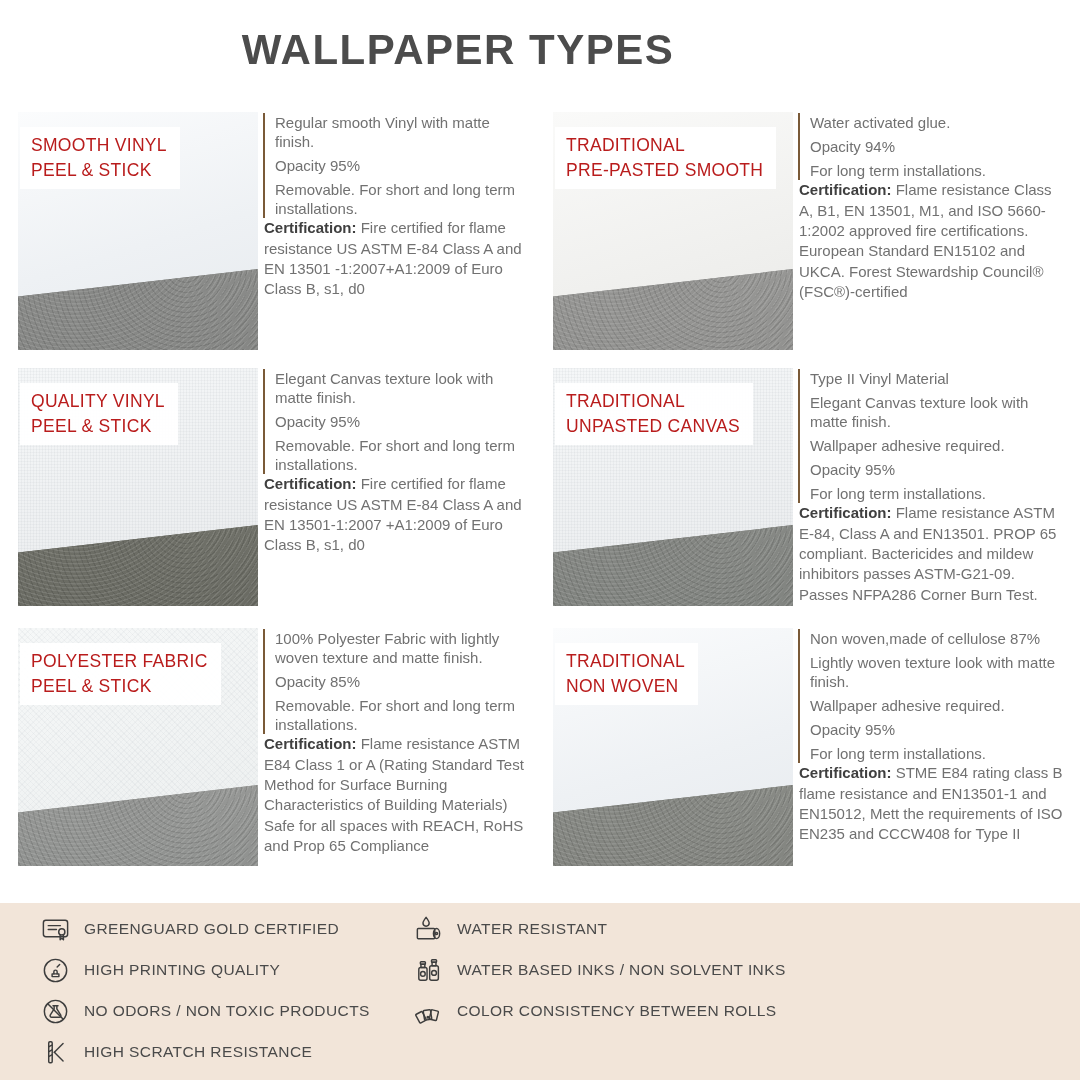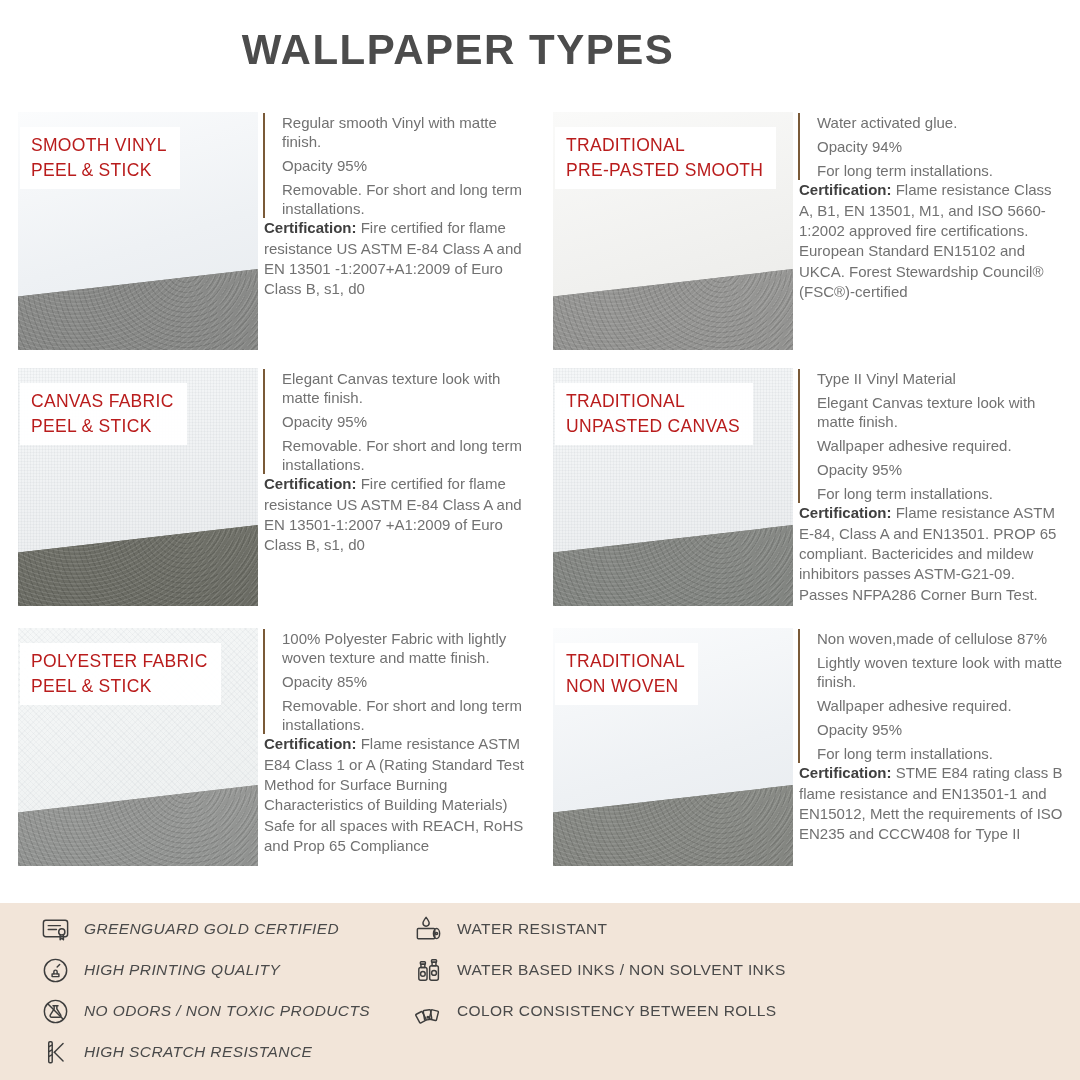--- a/index.html
+++ b/index.html
@@ -64,38 +64,38 @@
     position:absolute; top:15px; left:2px;
     background:rgba(255,255,255,0.95);
     padding:6px 13px 7px 11px;
     font-size:17.5px; line-height:1.4; letter-spacing:0.3px;
     color:#b91c1c; white-space:nowrap;
   }
 
   .info { margin-left:5px; width:270px; padding-top:1px; }
   .desc {
     border-left:2px solid #7a5a38;
-    padding-left:17px;
+    padding-left:10px;
     color:#717171;
   }
   .desc p { font-size:15px; line-height:1.27; margin-bottom:5px; }
   .desc p:last-child { margin-bottom:0; }
   .cert {
     margin-left:1px;
     font-size:15px; line-height:1.36; color:#717171;
   }
   .cert-b { font-weight:700; color:#3f3f3f; }
 
   
   .footer {
     position:absolute; left:0; top:903px; width:1080px; height:177px;
     background:#f2e5d9;
   }
   .feat-col { position:absolute; top:10px; display:flex; flex-direction:column; gap:9px; }
-  .feat-col-left { left:40px;font-style:italic; }
+  .feat-col-left { left:40px; }
   .feat-col-mid  { left:413px; }
   .feat { display:flex; align-items:center; height:32px; }
   .feat-label {
     margin-left:13px; font-size:15.5px; letter-spacing:0.4px; color:#4a4a4a;
   }
   .ficon { width:31px; height:31px; flex:none; }
   .ficon * { stroke:#3d3d3d; stroke-width:1.5; fill:none; stroke-linecap:round; stroke-linejoin:round; }
 </style>
 </head>
 <body>
@@ -138,21 +138,21 @@
     </div>
     <p class="cert"><span class="cert-b">Certification:</span> <span>Flame resistance Class A, B1, EN 13501, M1, and ISO 5660-1:2002 approved fire certifications. European Standard EN15102 and UKCA. Forest Stewardship Council® (FSC®)-certified</span></p>
   </div>
 </div>
 
 <div class="card" style="left:18px;top:368px">
   <div class="swatch">
     <div class="paper paper-canvas"></div>
     <div class="floor floor-f3"></div>
     <div class="swatch-label">
-      <div>CANVAS FABRIC</div>
+      <div>QUALITY VINYL</div>
       <div>PEEL &amp; STICK</div>
     </div>
   </div>
   <div class="info">
     <div class="desc">
       <p>Elegant Canvas texture look with matte finish.</p>
       <p>Opacity 95%</p>
       <p>Removable.  For short and long term installations.</p>
     </div>
     <p class="cert"><span class="cert-b">Certification:</span> <span>Fire certified for flame resistance US ASTM E-84 Class A and EN 13501-1:2007 +A1:2009 of Euro Class B, s1, d0</span></p>

